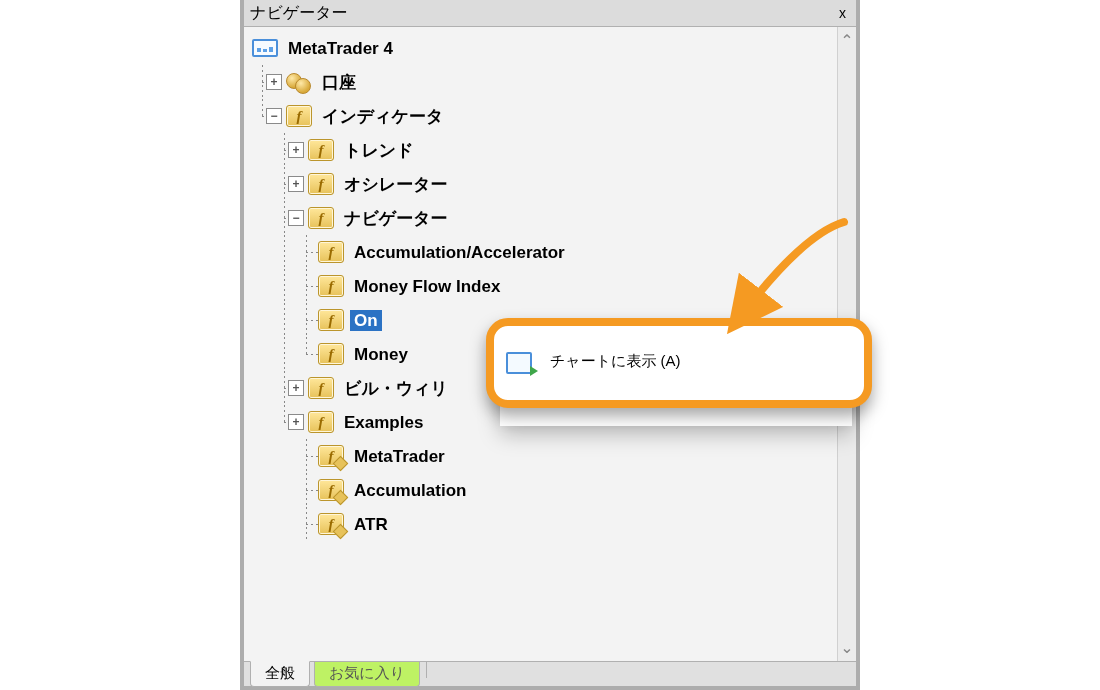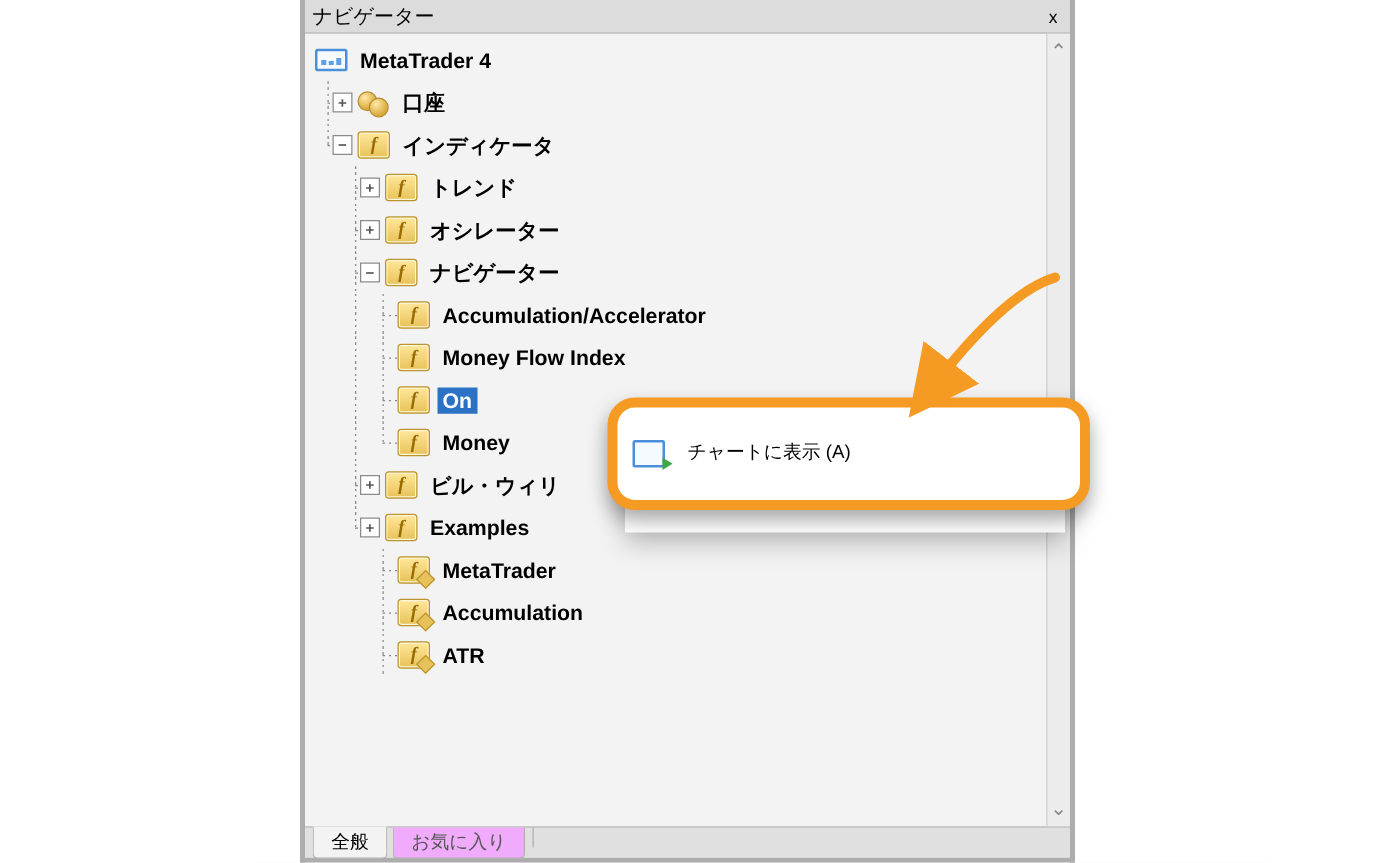--- a/index.html
+++ b/index.html
@@ -225,21 +225,21 @@
     height: 24px;
     padding-left: 6px;
     background: #e0e0e0;
     border-top: 1px solid #b0b0b0;
     font-size: 15px;
   }
   .tab {
     position: relative;
     padding: 2px 14px 3px 14px;
     margin-right: 4px;
-    background: #f0abfc;
+    background: #bef264;
     border: 1px solid #b0b0b0;
     border-top: none;
     border-radius: 0 0 4px 4px;
     color: #555;
   }
   .tab.active {
     background: #f3f3f3;
     color: #000;
     border-top: 1px solid #f3f3f3;
     margin-top: -1px;

